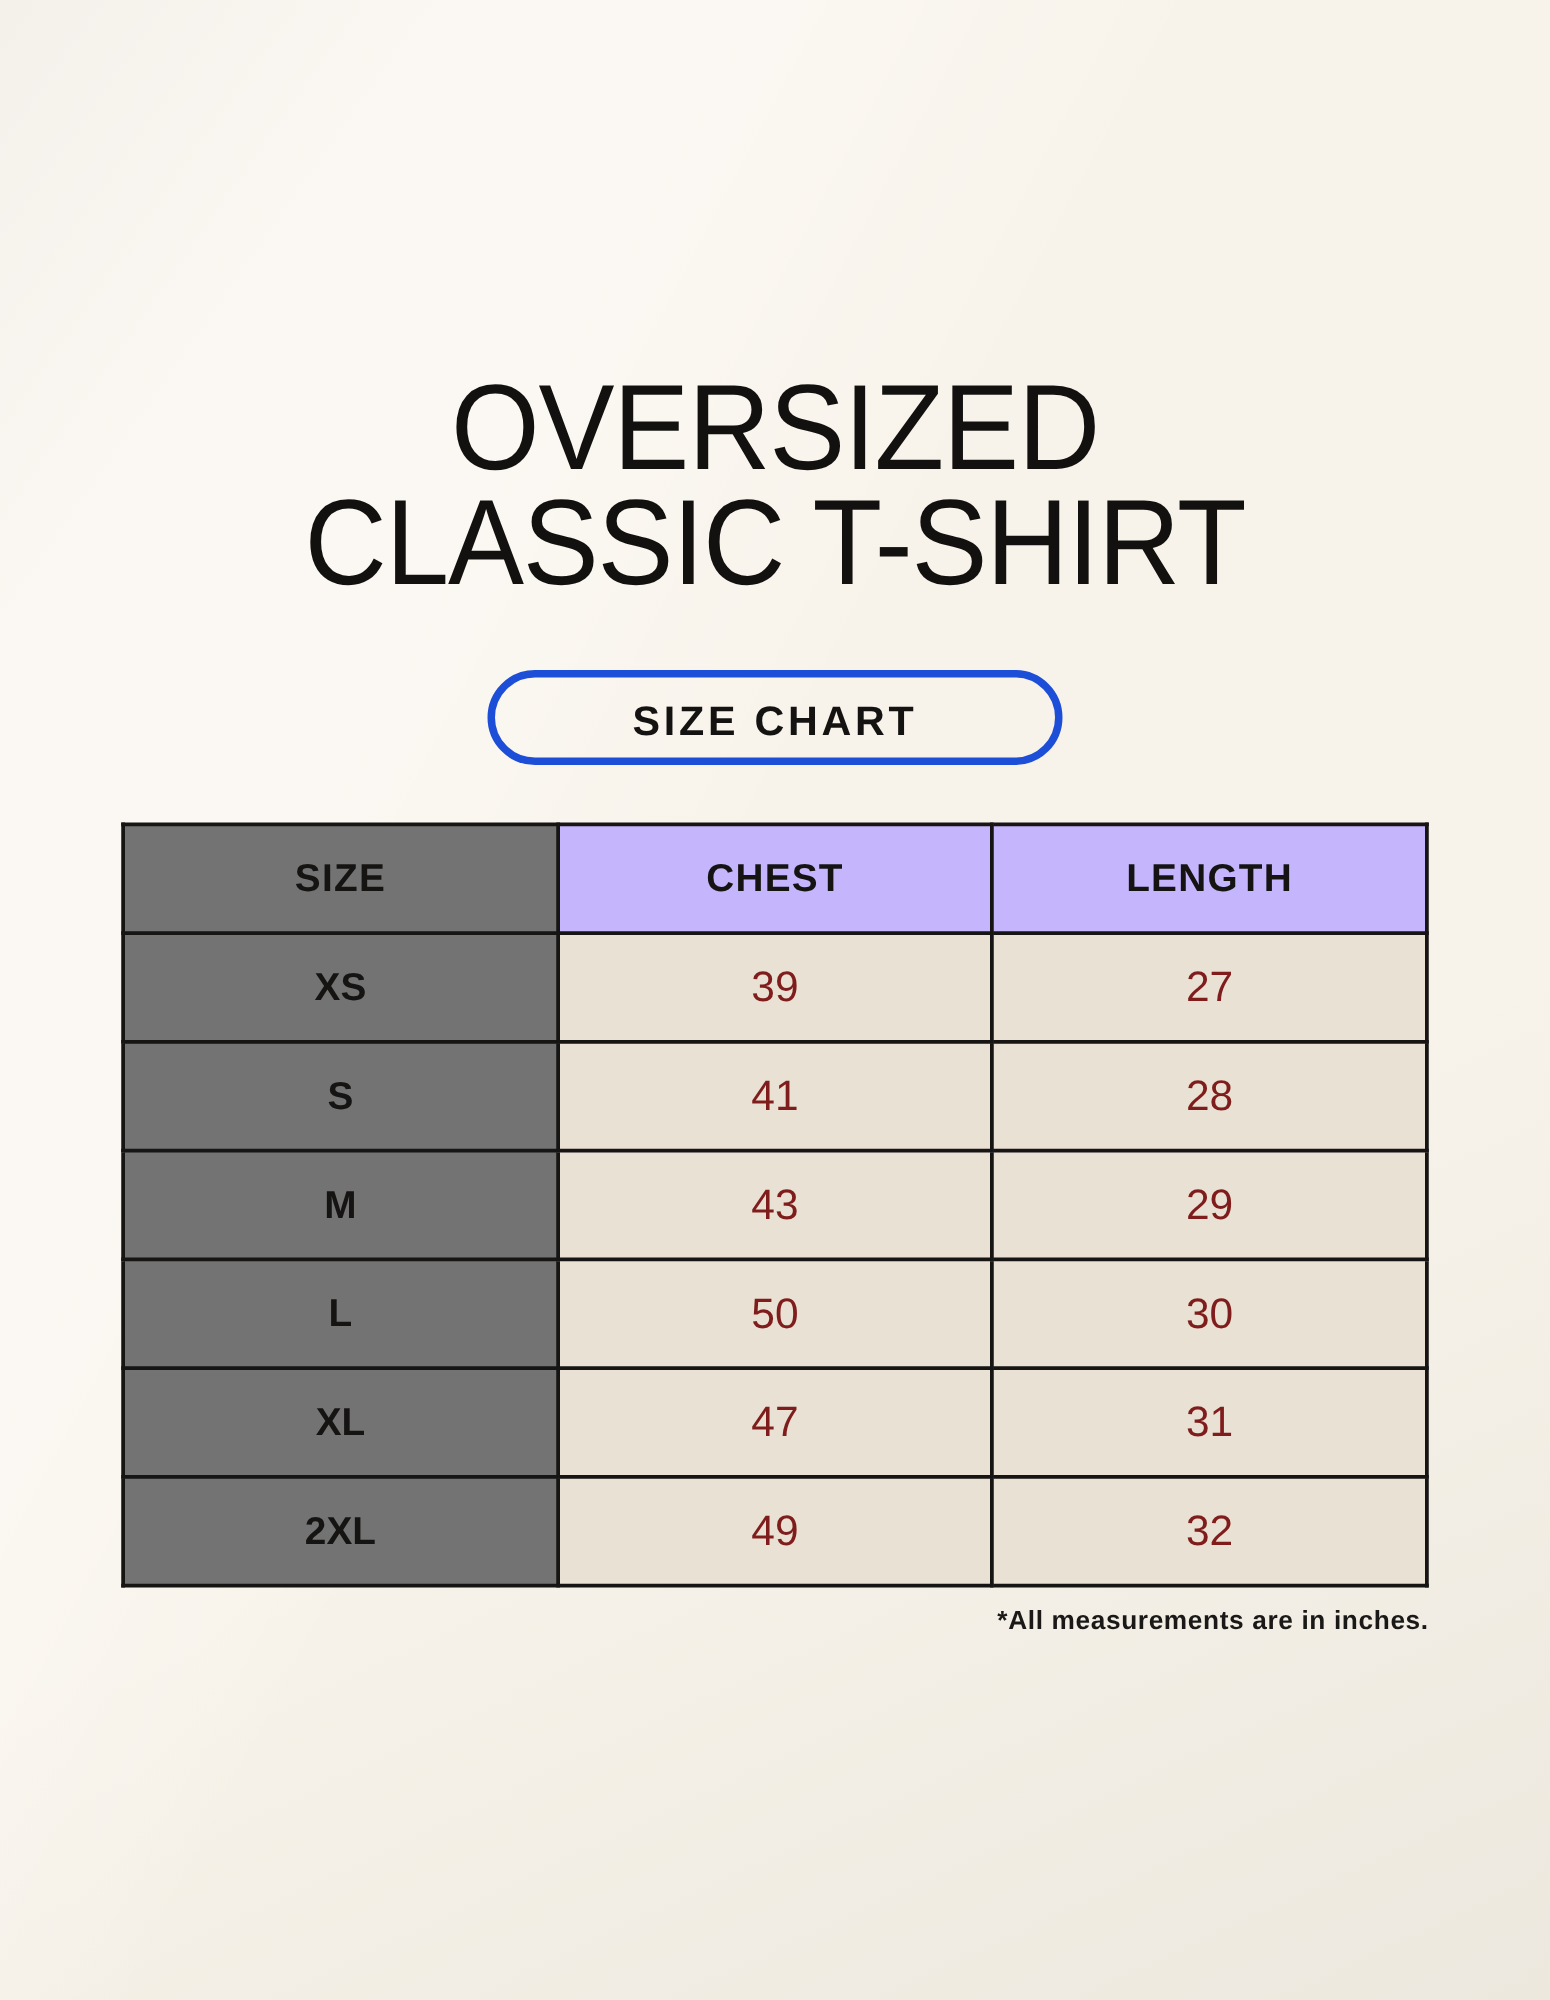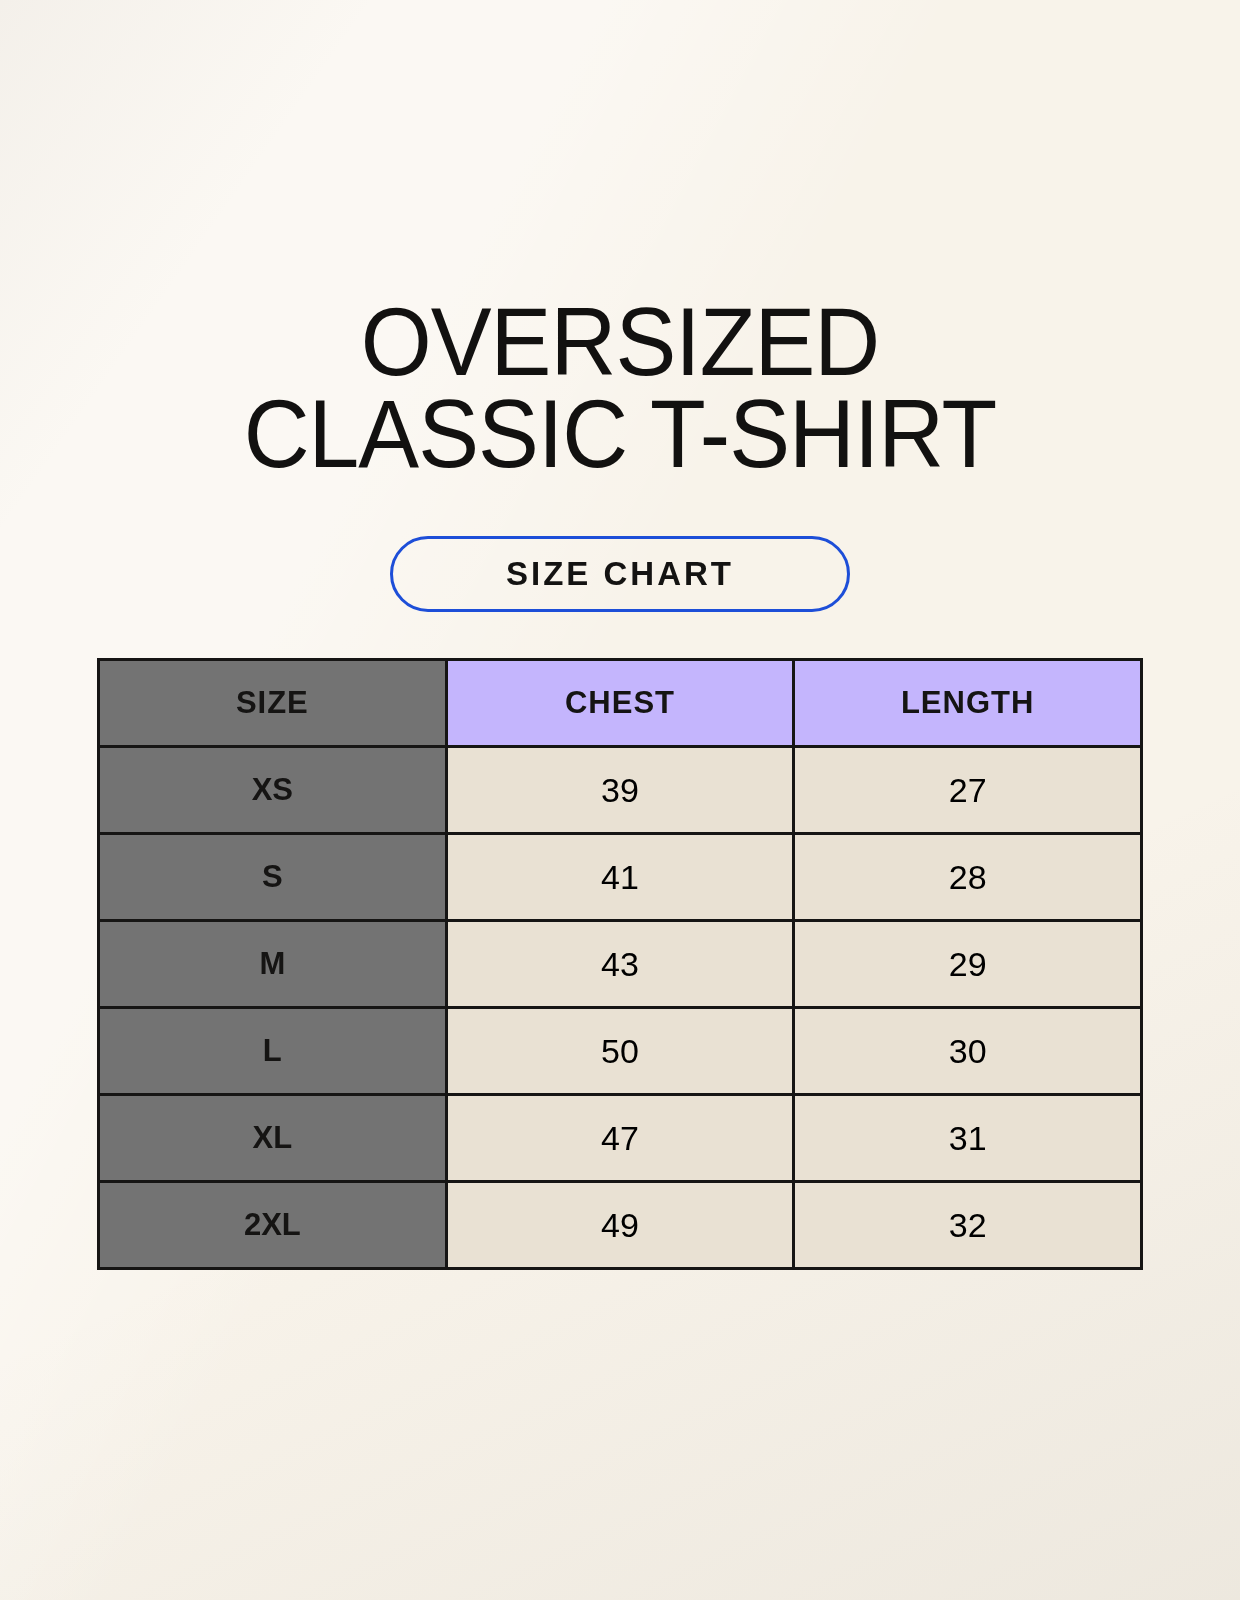--- a/index.html
+++ b/index.html
@@ -27,21 +27,21 @@
     transform: scaleX(0.94);
     transform-origin: center top;
   }
   .title span { display: block; }
 
   .pill-button {
     display: block;
     width: 460px;
     height: 76px;
     margin: 56px auto 0;
-    border: 3px solid #1d4ed8;
+    border: 6px solid #1d4ed8;
     border-radius: 40px;
     background: transparent;
     text-align: center;
     line-height: 70px;
     font-size: 33px;
     font-weight: 700;
     letter-spacing: 3px;
     color: #141312;
     font-family: "Liberation Sans", sans-serif;
     cursor: pointer;
@@ -55,21 +55,21 @@
   }
   table.size-chart th,
   table.size-chart td {
     border: 3px solid #161514;
     height: 87px;
     text-align: center;
     vertical-align: middle;
   }
   th { font-size: 31px; font-weight: 700; letter-spacing: 1px; color: #151413; }
   td.size-label { font-size: 31px; font-weight: 700; color: #151413; }
-  td.value { font-size: 34px; font-weight: 400; color: #000000; }
+  td.value { font-size: 34px; font-weight: 400; color: #7f1d1d; }
 
   .col-gray   { background: #737373; }
   .col-accent { background: #c4b5fd; }
   .cell-beige { background: #e9e1d3; }
 
   .footnote {
     width: 1046px;
     margin: 15px auto 0;
     text-align: right;
     font-size: 21px;
@@ -125,14 +125,15 @@
         <td class="value cell-beige">31</td>
       </tr>
       <tr>
         <td class="size-label col-gray">2XL</td>
         <td class="value cell-beige">49</td>
         <td class="value cell-beige">32</td>
       </tr>
     </tbody>
   </table>
 
+  <div class="footnote">*All measurements are in inches.</div>
 
 </div>
 
 </body></html>

